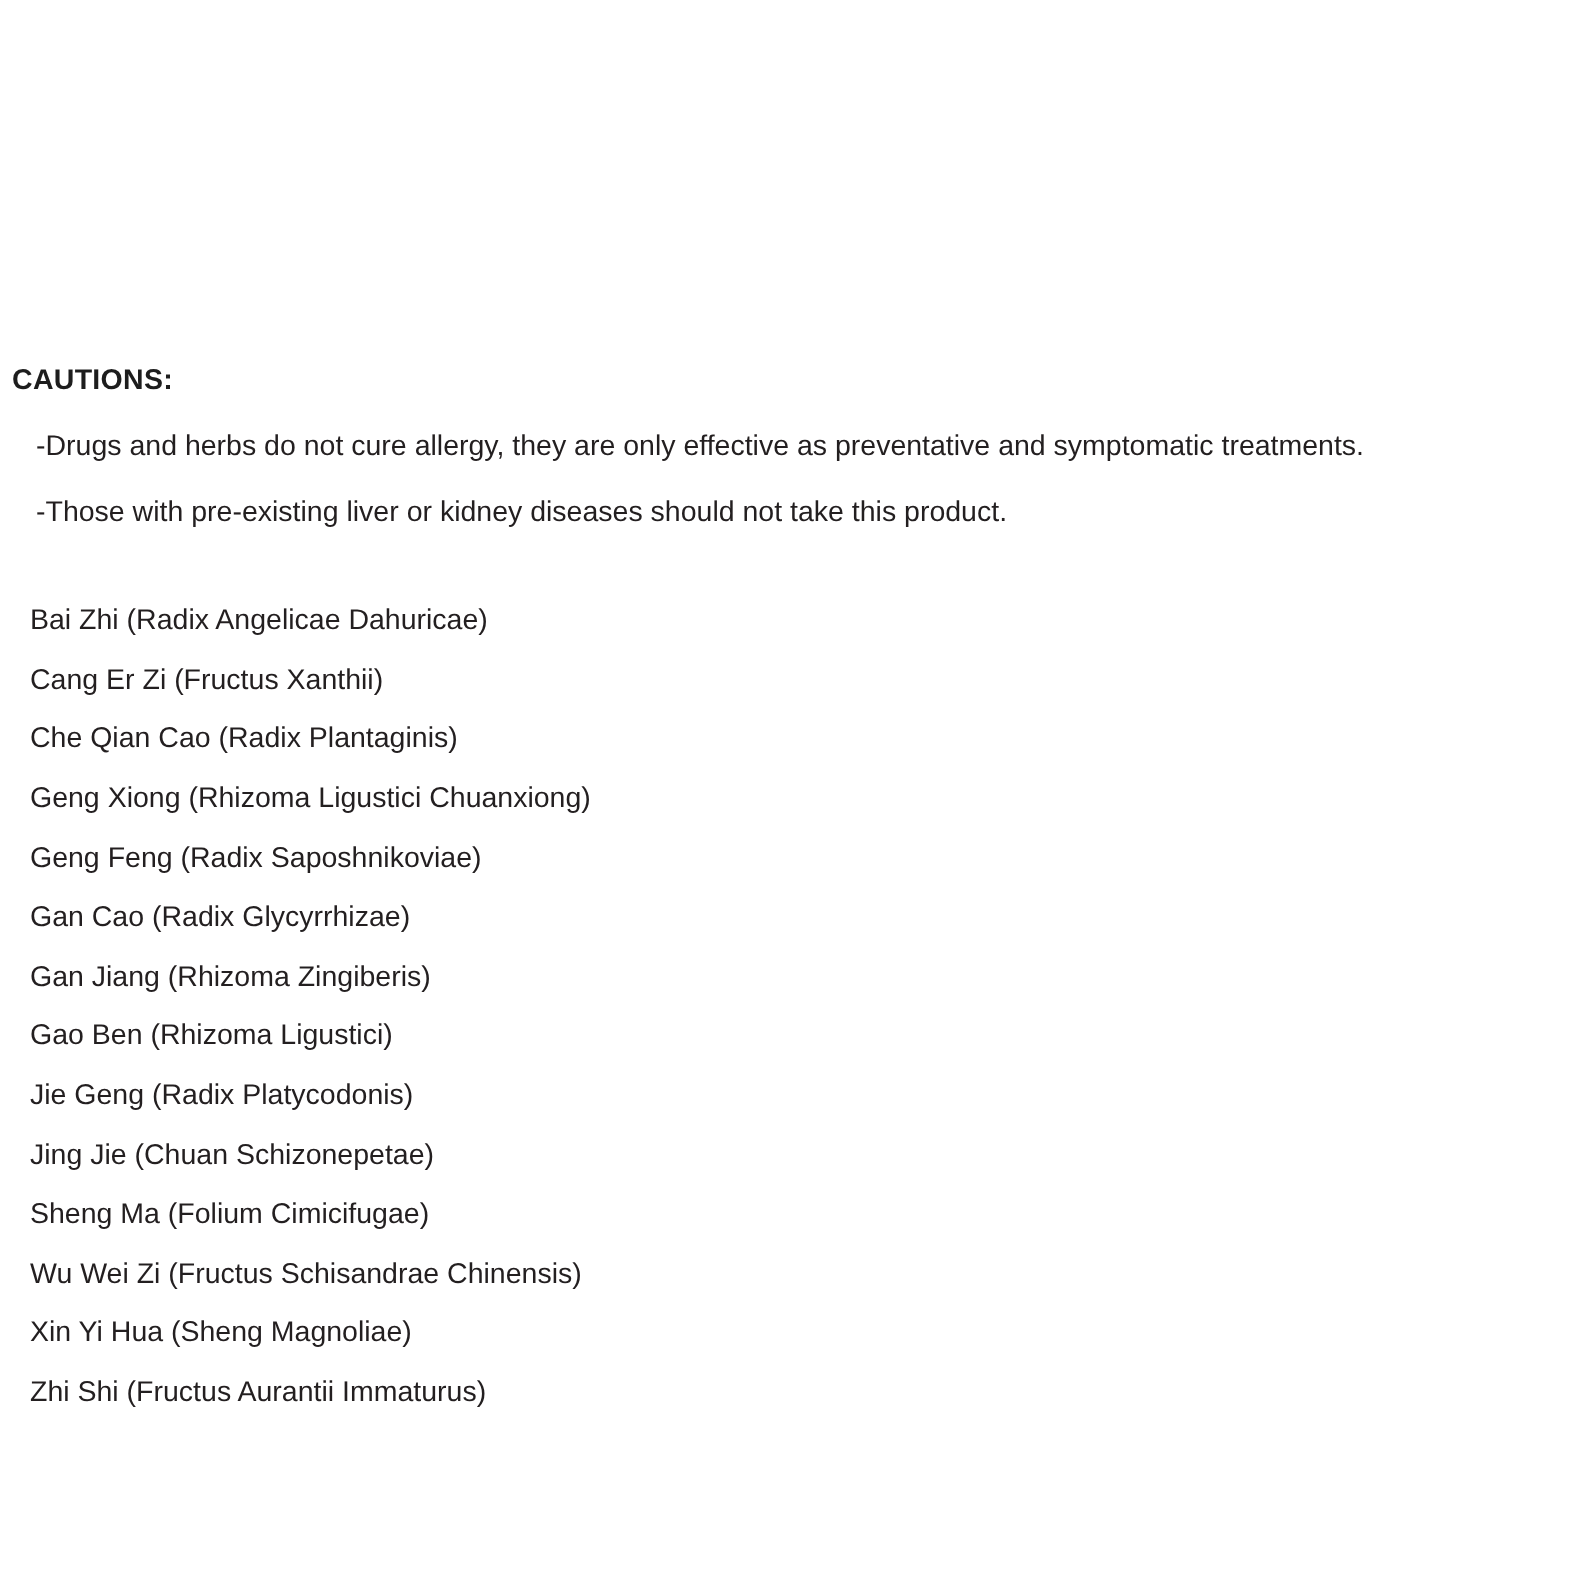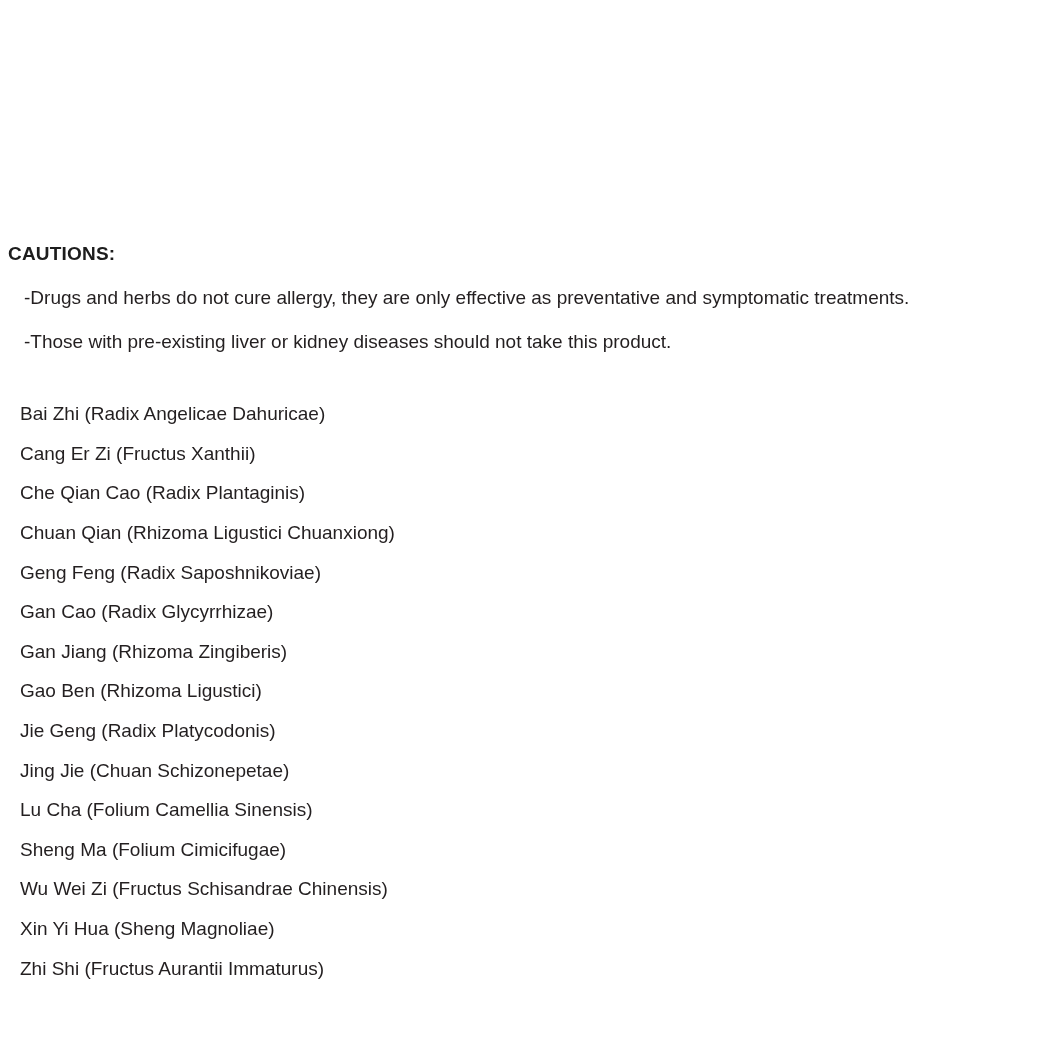--- a/index.html
+++ b/index.html
@@ -62,28 +62,27 @@
       <p class="body-line">-Drugs and herbs do not cure allergy, they are only effective as preventative and symptomatic treatments.</p>
       <p class="body-line">-Those with pre-existing liver or kidney diseases should not take this product.</p>
     </div>
 
     <div class="block-gap"></div>
 
     <div>
       <p class="ingredient-line">Bai Zhi (Radix Angelicae Dahuricae)</p>
       <p class="ingredient-line">Cang Er Zi (Fructus Xanthii)</p>
       <p class="ingredient-line">Che Qian Cao (Radix Plantaginis)</p>
-      <p class="ingredient-line">Chuan Qian (Rhizoma Ligustici Chuanxiong)</p>
+      <p class="ingredient-line">Geng Xiong (Rhizoma Ligustici Chuanxiong)</p>
       <p class="ingredient-line">Geng Feng (Radix Saposhnikoviae)</p>
       <p class="ingredient-line">Gan Cao (Radix Glycyrrhizae)</p>
       <p class="ingredient-line">Gan Jiang (Rhizoma Zingiberis)</p>
       <p class="ingredient-line">Gao Ben (Rhizoma Ligustici)</p>
       <p class="ingredient-line">Jie Geng (Radix Platycodonis)</p>
       <p class="ingredient-line">Jing Jie (Chuan Schizonepetae)</p>
-      <p class="ingredient-line">Lu Cha (Folium Camellia Sinensis)</p>
       <p class="ingredient-line">Sheng Ma (Folium Cimicifugae)</p>
       <p class="ingredient-line">Wu Wei Zi (Fructus Schisandrae Chinensis)</p>
       <p class="ingredient-line">Xin Yi Hua (Sheng Magnoliae)</p>
       <p class="ingredient-line">Zhi Shi (Fructus Aurantii Immaturus)</p>
     </div>
 
   </div>
 </div>
 
 </body></html>

